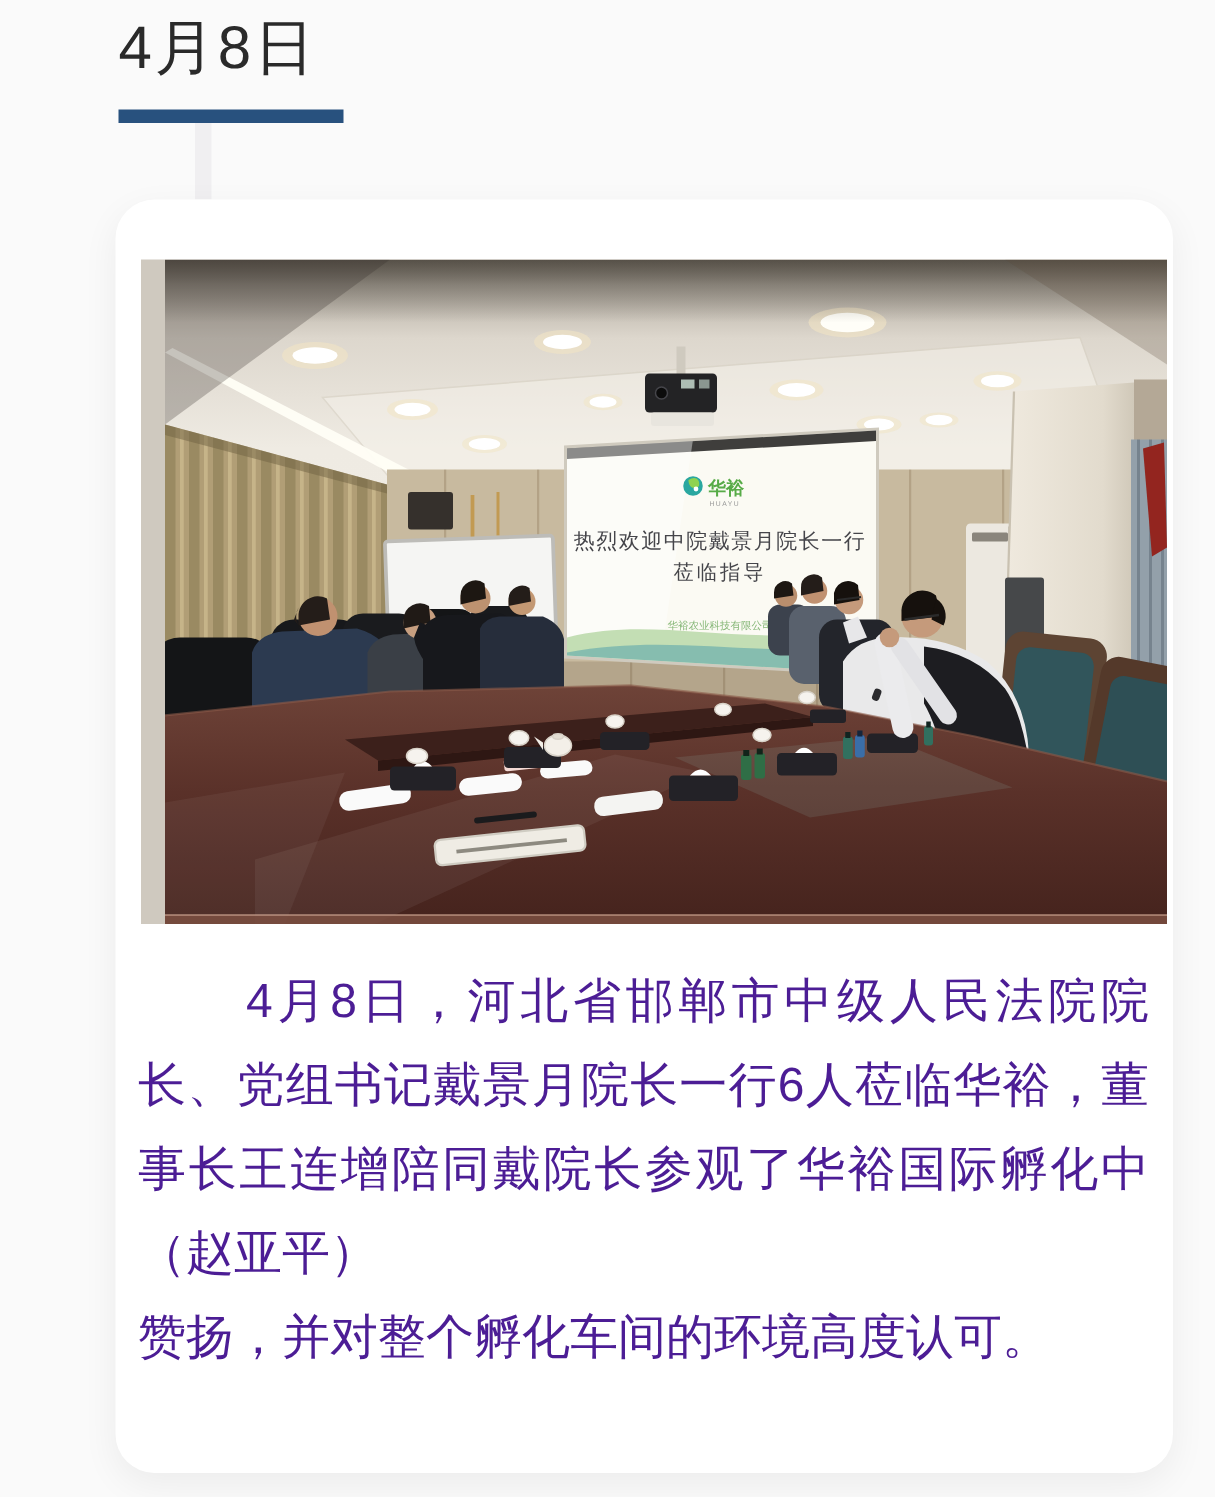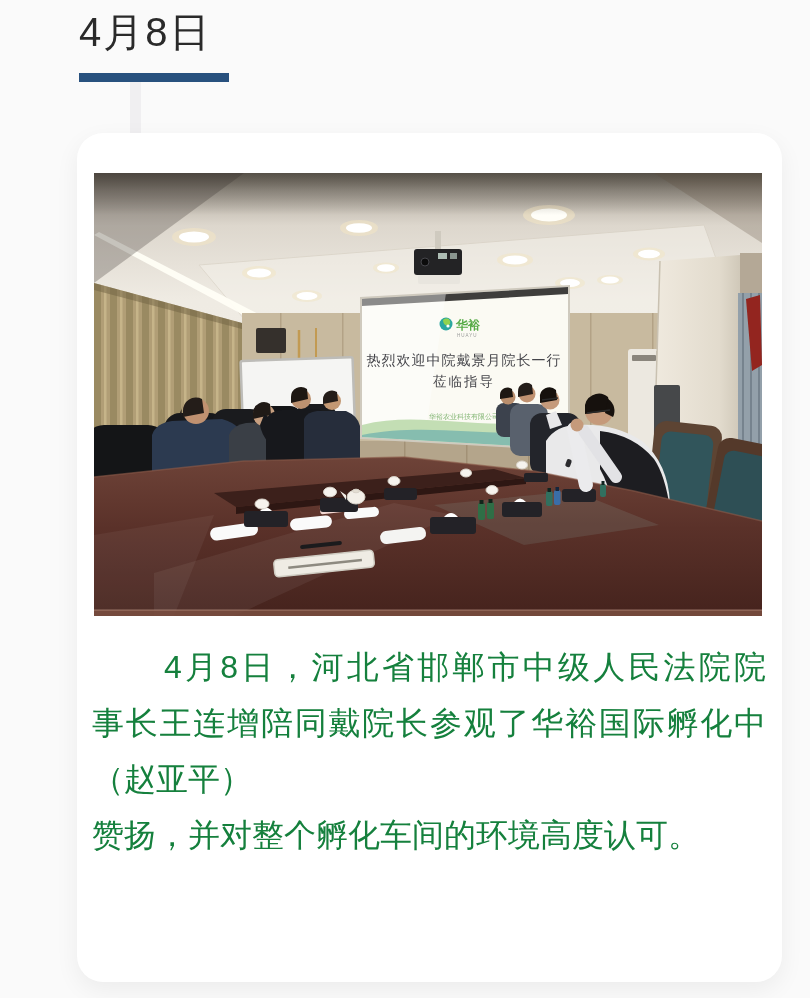--- a/index.html
+++ b/index.html
@@ -16,26 +16,26 @@
   }
   .accent-bar{position:absolute;left:57px;top:73px;width:150px;height:9px;background:#28517e;}
   .connector{position:absolute;left:108px;top:82px;width:11px;height:51px;background:#f0eff1;}
   .card{
     position:absolute;left:55px;top:133px;width:705px;height:849px;
     background:#ffffff;border-radius:26px;
     box-shadow:0 8px 24px rgba(0,0,0,0.06);
   }
   .photo{
     position:absolute;left:17px;top:40px;width:668px;height:443px;
-    overflow:hidden;background:#cfc9bf;
+    overflow:hidden;background:#cfc9bf;padding-left:16px;
   }
   .photo svg{display:block;width:668px;height:443px;}
   .article{
     position:absolute;left:15px;top:506px;width:674px;
-    font-size:32px;color:#15803d;
+    font-size:32px;color:#4c1d95;
   }
   .line{height:56px;line-height:56px;white-space:nowrap;}
   .line.j{text-align:justify;text-align-last:justify;white-space:normal;overflow:hidden;}
   .line.indent{padding-left:72px;}
   .slide-text{font-family:"Liberation Sans","DejaVu Sans",sans-serif;}
 </style>
 </head>
 <body>
 
 <div class="stage">
@@ -317,19 +317,20 @@
         </g>
 
         <rect x="0" y="0" width="668" height="42" fill="url(#gTop)"></rect>
         <polygon points="0,0 150,0 0,110" fill="#36302a" opacity="0.28"></polygon>
         <polygon points="560,0 668,0 668,70" fill="#5a4c3c" opacity="0.25"></polygon>
       </svg>
     </div>
 
     <div class="article">
       <div class="line j indent">4月8日，河北省邯郸市中级人民法院院</div>
+      <div class="line j">长、党组书记戴景月院长一行6人莅临华裕，董</div>
       <div class="line j">事长王连增陪同戴院长参观了华裕国际孵化中</div>
       <div class="line">（赵亚平）</div>
       <div class="line">赞扬，并对整个孵化车间的环境高度认可。</div>
     </div>
 
   </div>
 </div>
 
 </body></html>

